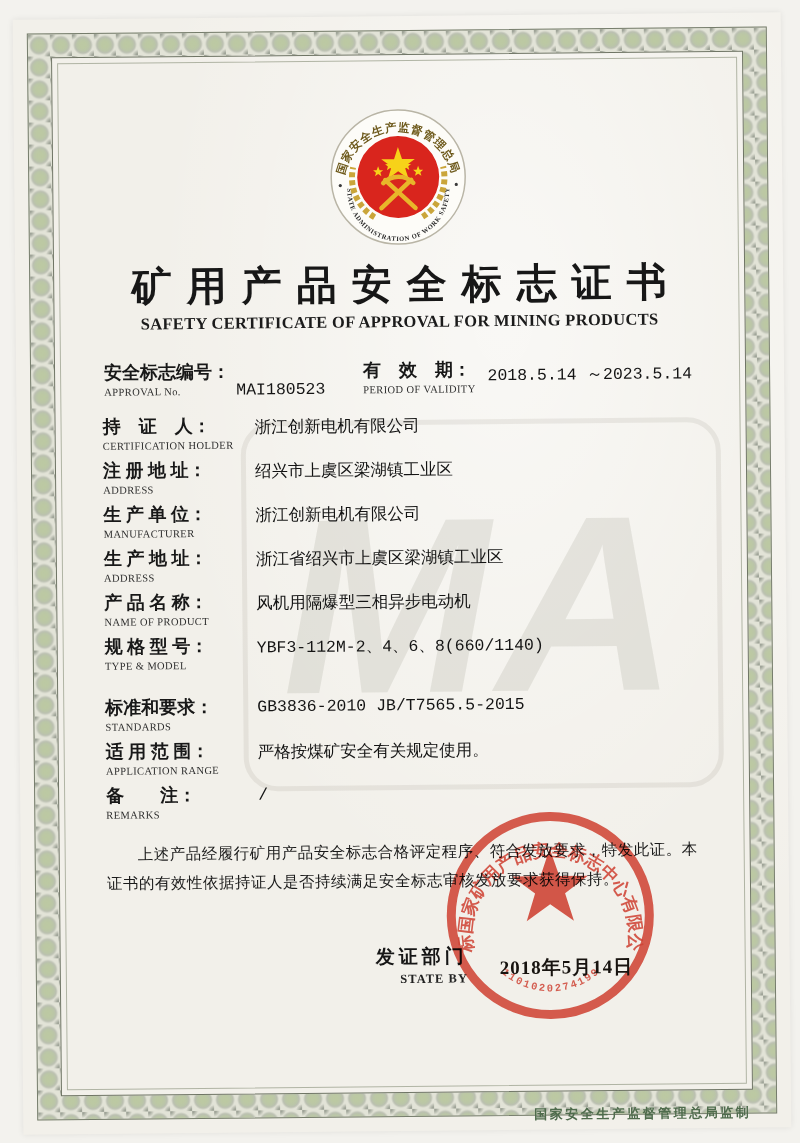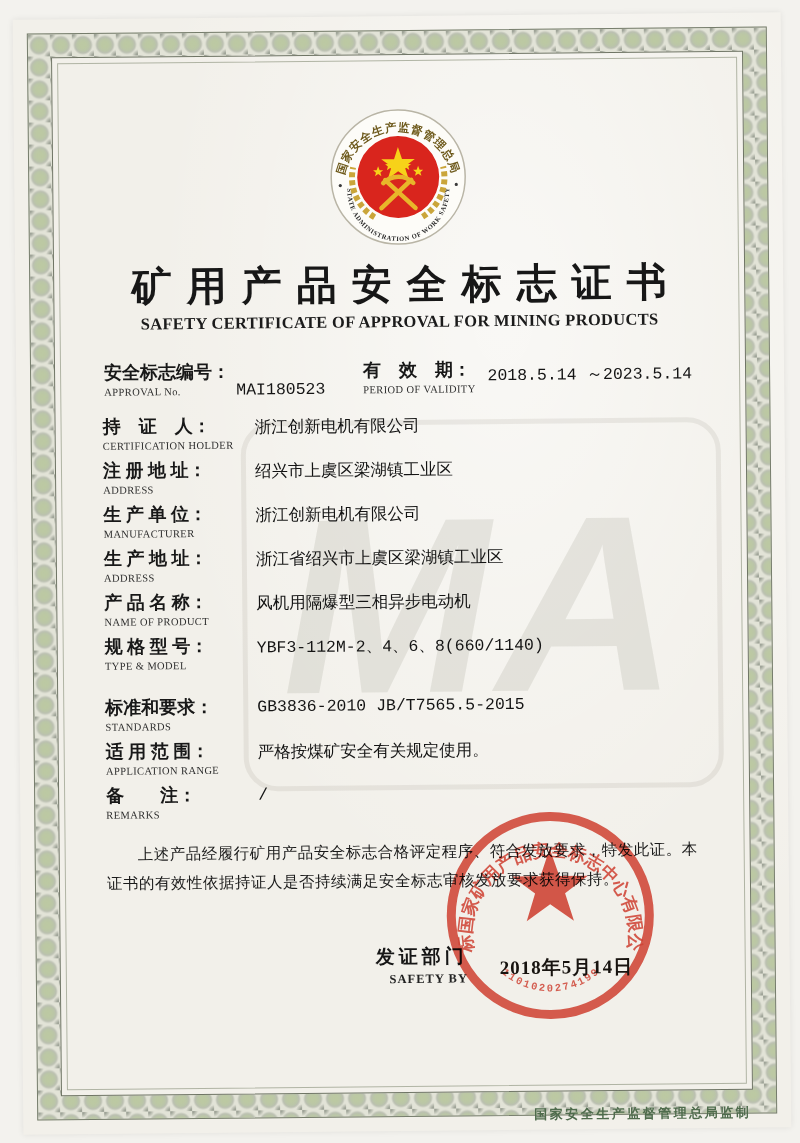--- a/index.html
+++ b/index.html
@@ -238,21 +238,21 @@
           </div>
         <span class="value">/</span>
       </div>
     </div>
 
     <div class="bottom">
       <div class="statement">上述产品经履行矿用产品安全标志合格评定程序、符合发放要求，特发此证。本证书的有效性依据持证人是否持续满足安全标志审核发放要求获得保持。</div>
 
       <div class="issued">
         <div class="issued-cn">发证部门</div>
-        <div class="issued-en">SAFETY BY</div>
+        <div class="issued-en">STATE BY</div>
       </div>
 
       <svg class="seal" viewBox="0 0 226 226">
         <defs>
           <path id="sealRing" d="M 36,150 A 79 79 0 1 1 190,150"></path>
           <path id="sealSerial" d="M 56,162 A 74 74 0 0 0 170,162"></path>
         </defs>
         <circle cx="113" cy="113" r="99" fill="none" stroke="#cc3526" stroke-width="9" opacity=".88"></circle>
         <path d="M 0,-40 L 9.4,-12.4 38,-12.4 15,4.8 23.6,32.4 0,15.6 -23.6,32.4 -15,4.8 -38,-12.4 -9.4,-12.4 Z" transform="translate(113,86)" fill="#cc3526" opacity=".9"></path>
         <text font-size="17.5" font-weight="bold" fill="#cc3526" opacity=".88" font-family="&quot;Liberation Serif&quot;,serif">

